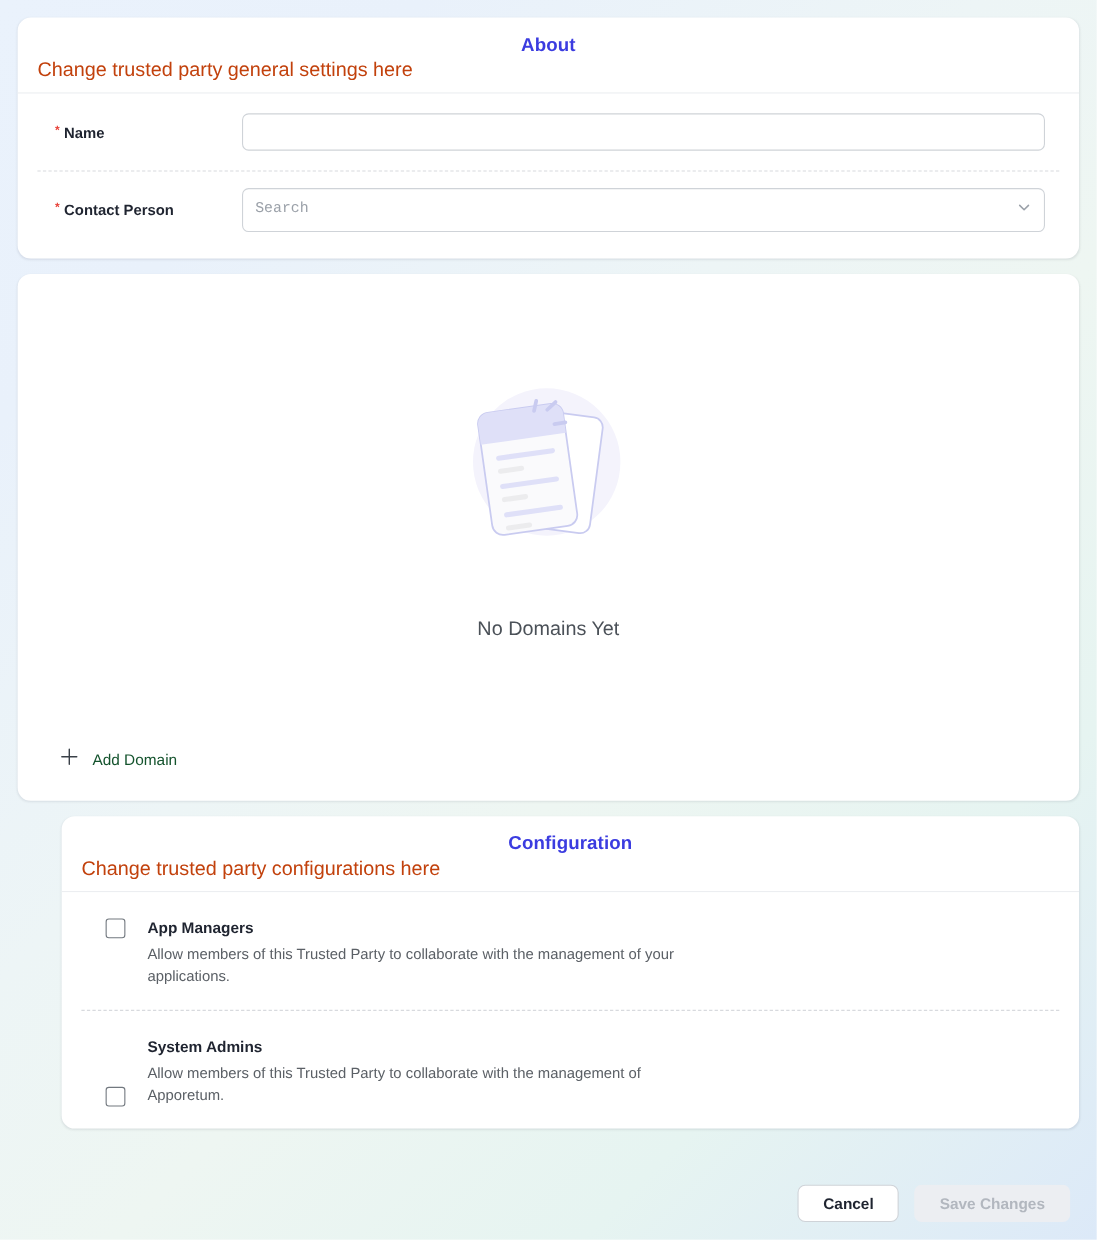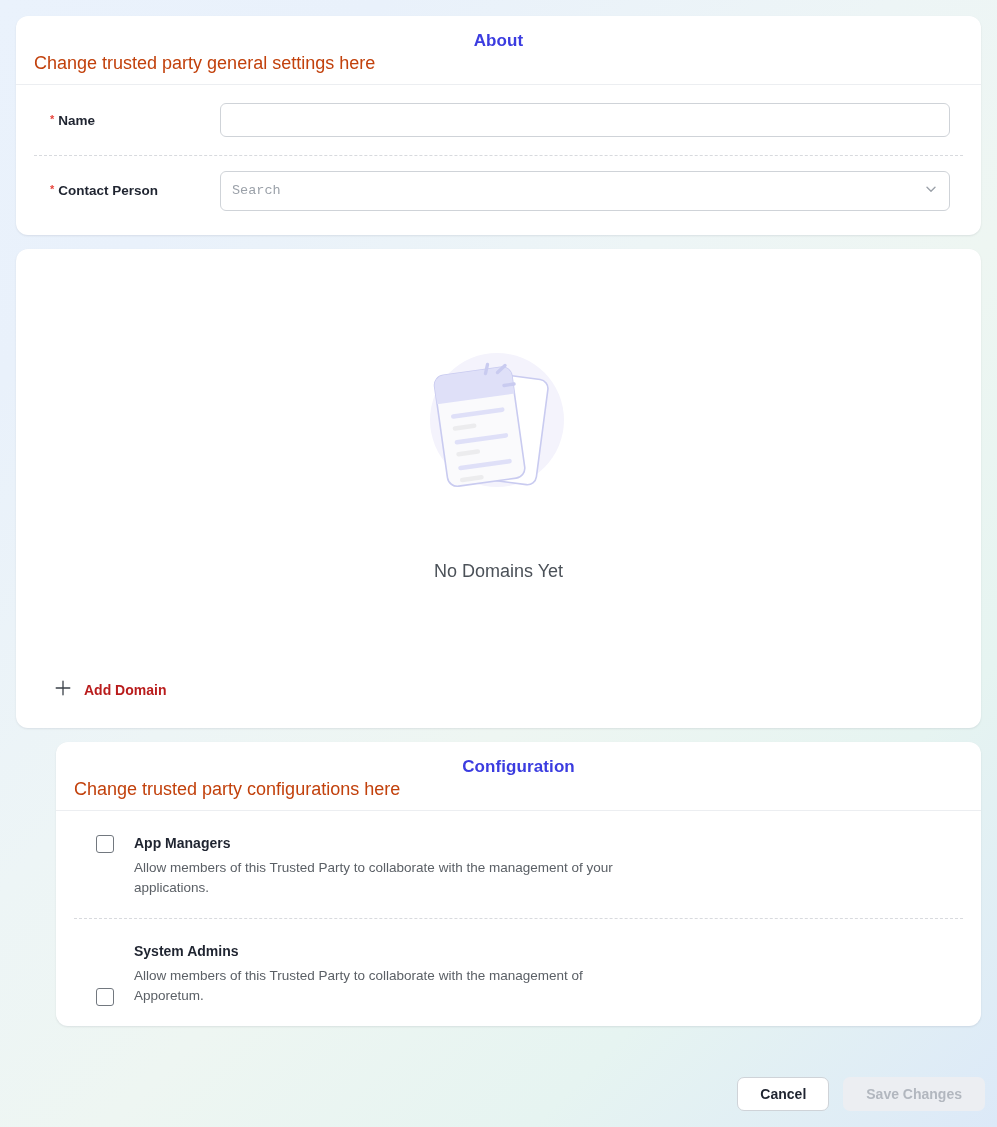--- a/index.html
+++ b/index.html
@@ -148,22 +148,22 @@
     align-items: center;
     gap: 12px;
     background: none;
     border: none;
     padding: 4px 2px;
     cursor: pointer;
     font-family: "Liberation Sans", sans-serif;
   }
   .add-domain .label {
     font-size: 14px;
-    font-weight: 700;
-    color: #b91c1c;
+    font-weight: 400;
+    color: #14532d;
   }
 
   
   .config-card { margin-top: 14px; margin-left: 40px; }
   .config-body { padding: 0 18px; }
 
   .config-item { display: flex; gap: 20px; padding: 22px 0 20px 22px; }
   .config-item.divided { border-top: 1px dashed #d8dade; align-items: flex-end; }
 
   .checkbox {
@@ -186,21 +186,21 @@
   .config-desc {
     margin-top: 5px;
     font-size: 13.5px;
     color: #5b6066;
     line-height: 20px;
   }
 
   
   .footer {
     position: absolute;
-    right: 12px;
+    right: 24px;
     bottom: 16px;
     display: flex;
     align-items: flex-end;
     gap: 14px;
   }
   .btn {
     font-family: "Liberation Sans", sans-serif;
     font-size: 14px;
     font-weight: 700;
     border-radius: 7px;

